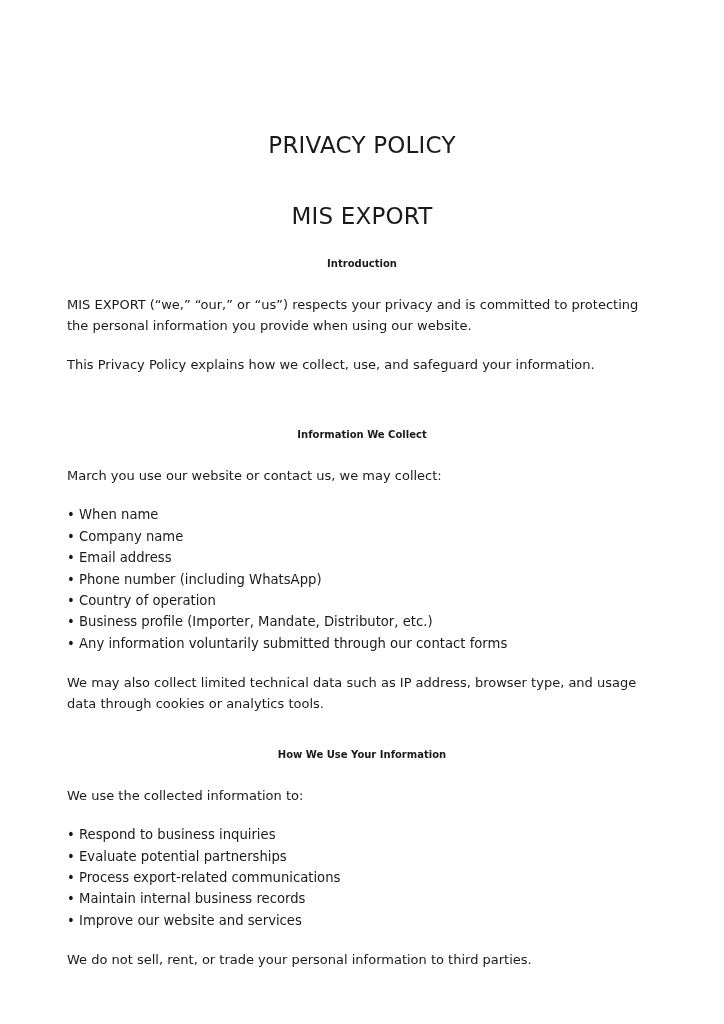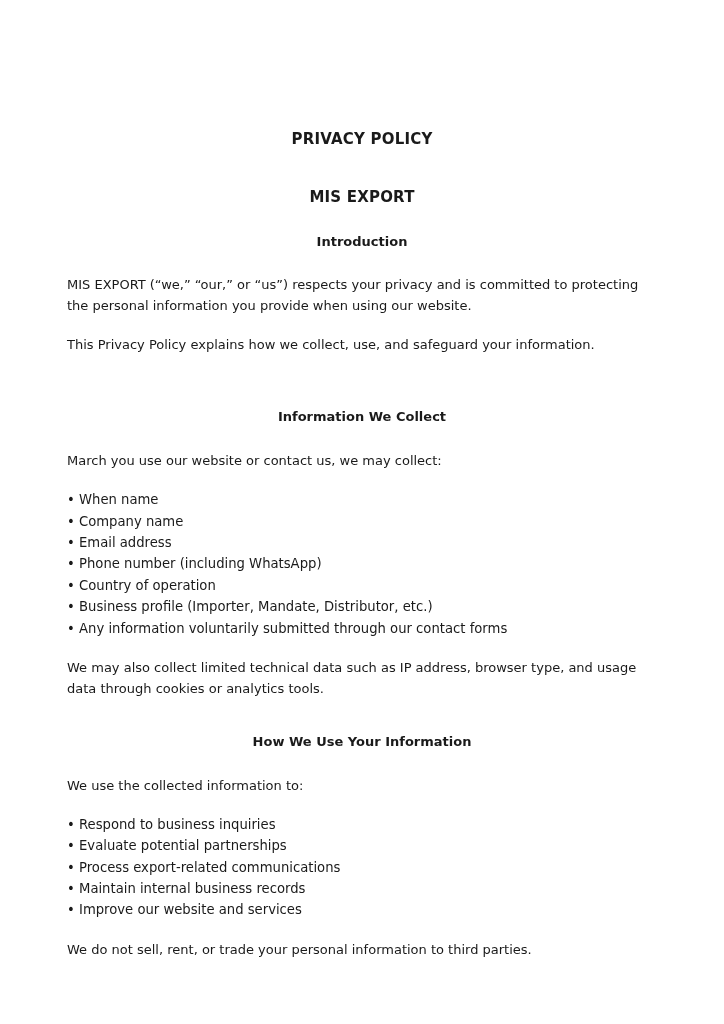--- a/index.html
+++ b/index.html
@@ -18,41 +18,41 @@
     position: relative;
     width: 724px;
     height: 1024px;
     background: #ffffff;
     box-sizing: border-box;
     padding: 0 67px;
     overflow: hidden;
   }
   .doc-title {
     text-align: center;
-    font-weight: bold;
-    font-size: 15px;
+    font-weight: normal;
+    font-size: 23px;
     letter-spacing: 0.2px;
     line-height: 1.55;
     margin: 0;
     padding-top: 128px;
   }
   .doc-title .line2 {
     display: block;
     margin-top: 35px;
   }
   .effective-date {
     font-size: 13.2px;
     line-height: 1.6;
     margin: 0;
     padding-top: 37px;
   }
   .section-heading {
     text-align: center;
     font-weight: bold;
-    font-size: 13px;
+    font-size: 10px;
     margin: 0;
     line-height: 1.6;
   }
   .para {
     font-size: 13px;
     line-height: 1.62;
     margin: 0;
     text-align: left;
   }
   ul.bullets {

